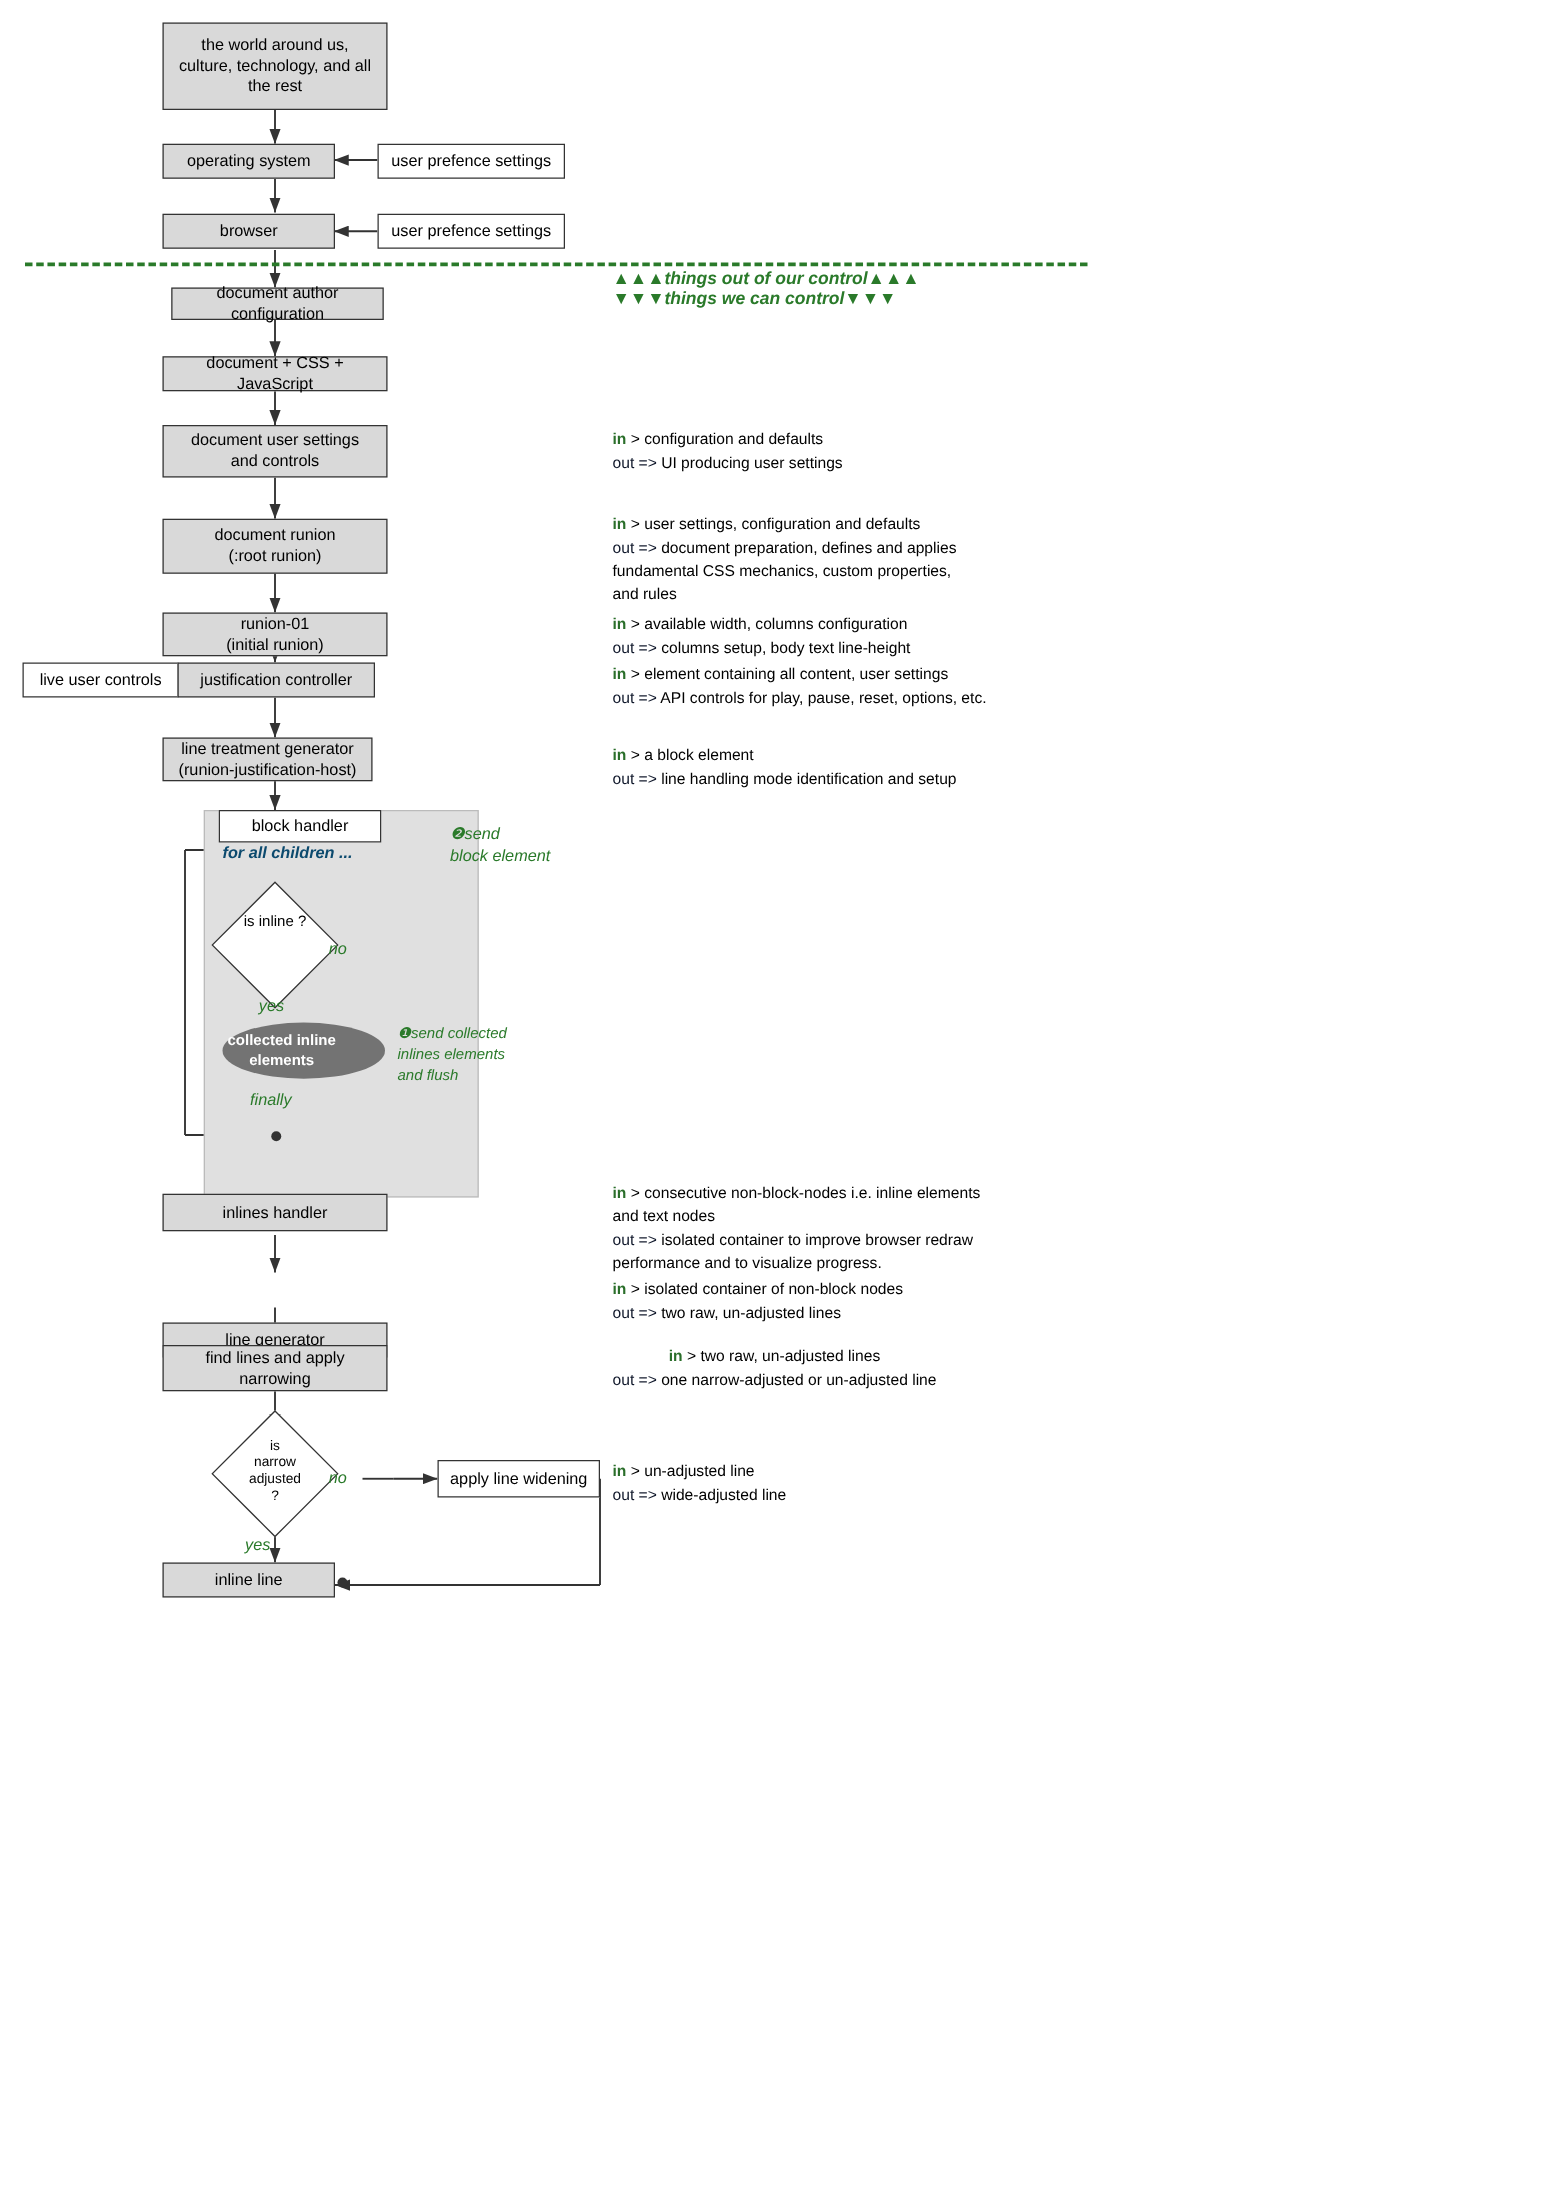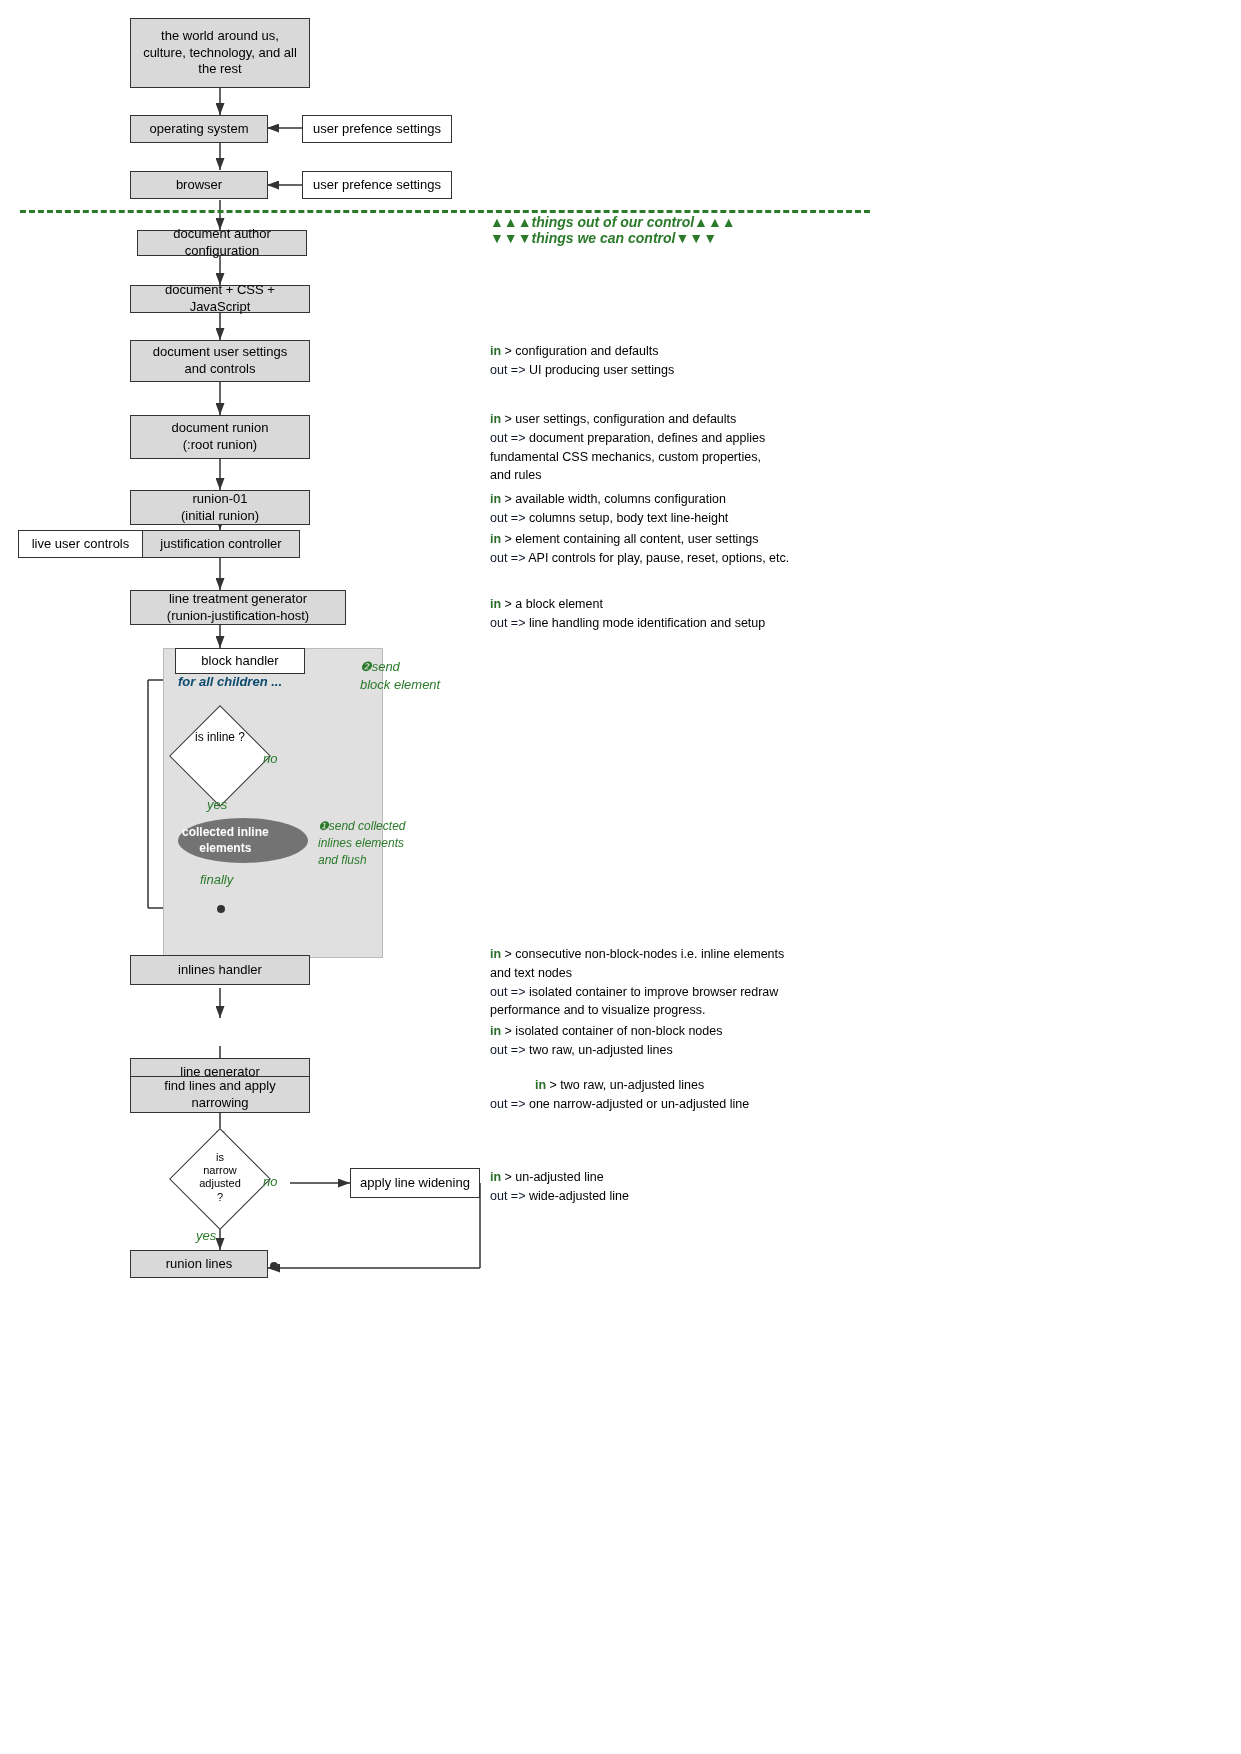--- a/index.html
+++ b/index.html
@@ -232,21 +232,21 @@
 
   <div class="box" style="left:142px; top:530px; width:158px; height:28px;">
     <span>justification controller</span>
   </div>
 
   <div class="annotation" style="left:490px; top:530px;">
     <span class="ann-in">in</span><span class="ann-normal"> &gt; element containing all content, user settings</span><br>
     <span class="ann-out">out =&gt;</span><span class="ann-normal"> API controls for play, pause, reset, options, etc.</span>
   </div>
 
-  <div class="box" style="left:130px; top:590px; width:216px; height:35px;">
+  <div class="box" style="left:130px; top:590px; width:168px; height:35px;">
     <span style="white-space:pre-line;">line treatment generator
 (runion-justification-host)</span>
   </div>
 
   <div class="annotation" style="left:490px; top:595px;">
     <span class="ann-in">in</span><span class="ann-normal"> &gt; a block element</span><br>
     <span class="ann-out">out =&gt;</span><span class="ann-normal"> line handling mode identification and setup</span>
   </div>
 
   <div class="gray-region" style="left:163px; top:648px; width:220px; height:310px; background:#e0e0e0; border:1px solid #bbb;"></div>
@@ -327,18 +327,18 @@
   <div class="box box-white" style="left:350px; top:1168px; width:130px; height:30px;">
     <span>apply line widening</span>
   </div>
 
   <div class="annotation" style="left:490px; top:1168px;">
     <span class="ann-in">in</span><span class="ann-normal"> &gt; un-adjusted line</span><br>
     <span class="ann-out">out =&gt;</span><span class="ann-normal"> wide-adjusted line</span>
   </div>
 
   <div class="box" style="left:130px; top:1250px; width:138px; height:28px;">
-    <span>runion lines</span>
+    <span>inline line</span>
   </div>
 
   <div style="position:absolute; left:270px; top:1262px; width:8px; height:8px; background:#333; border-radius:50%;"></div>
 
 </div>
 
 </body></html>

